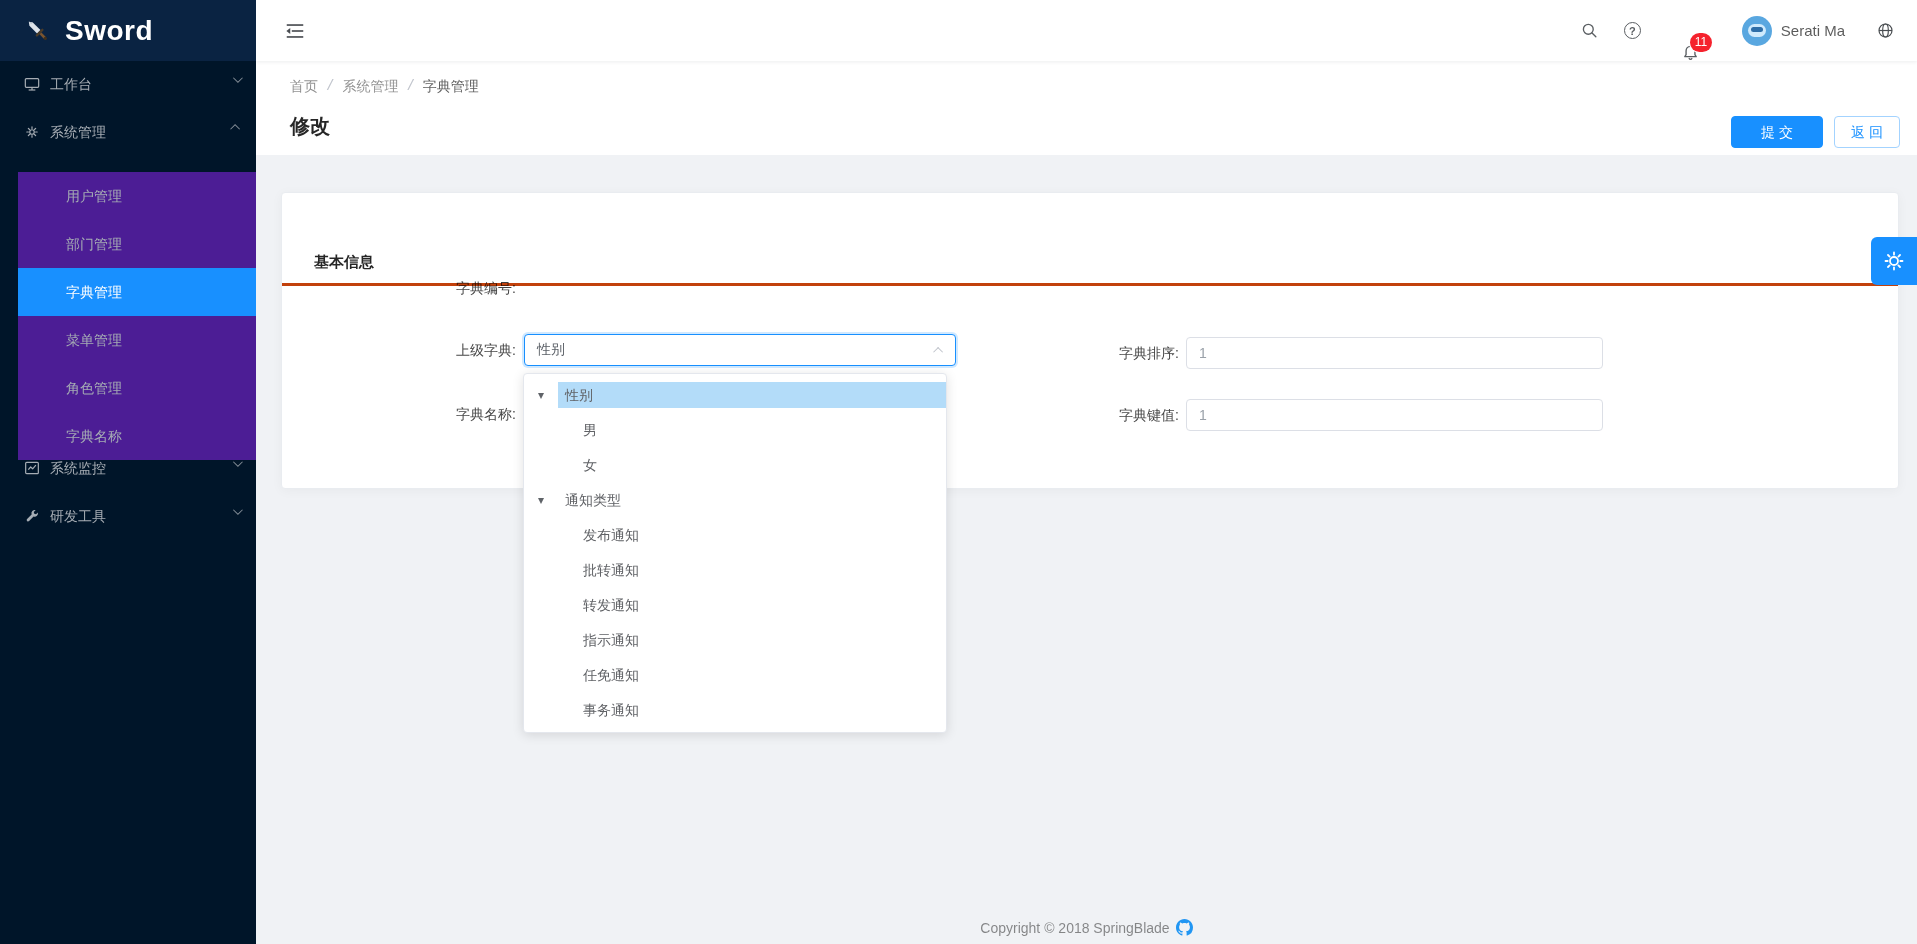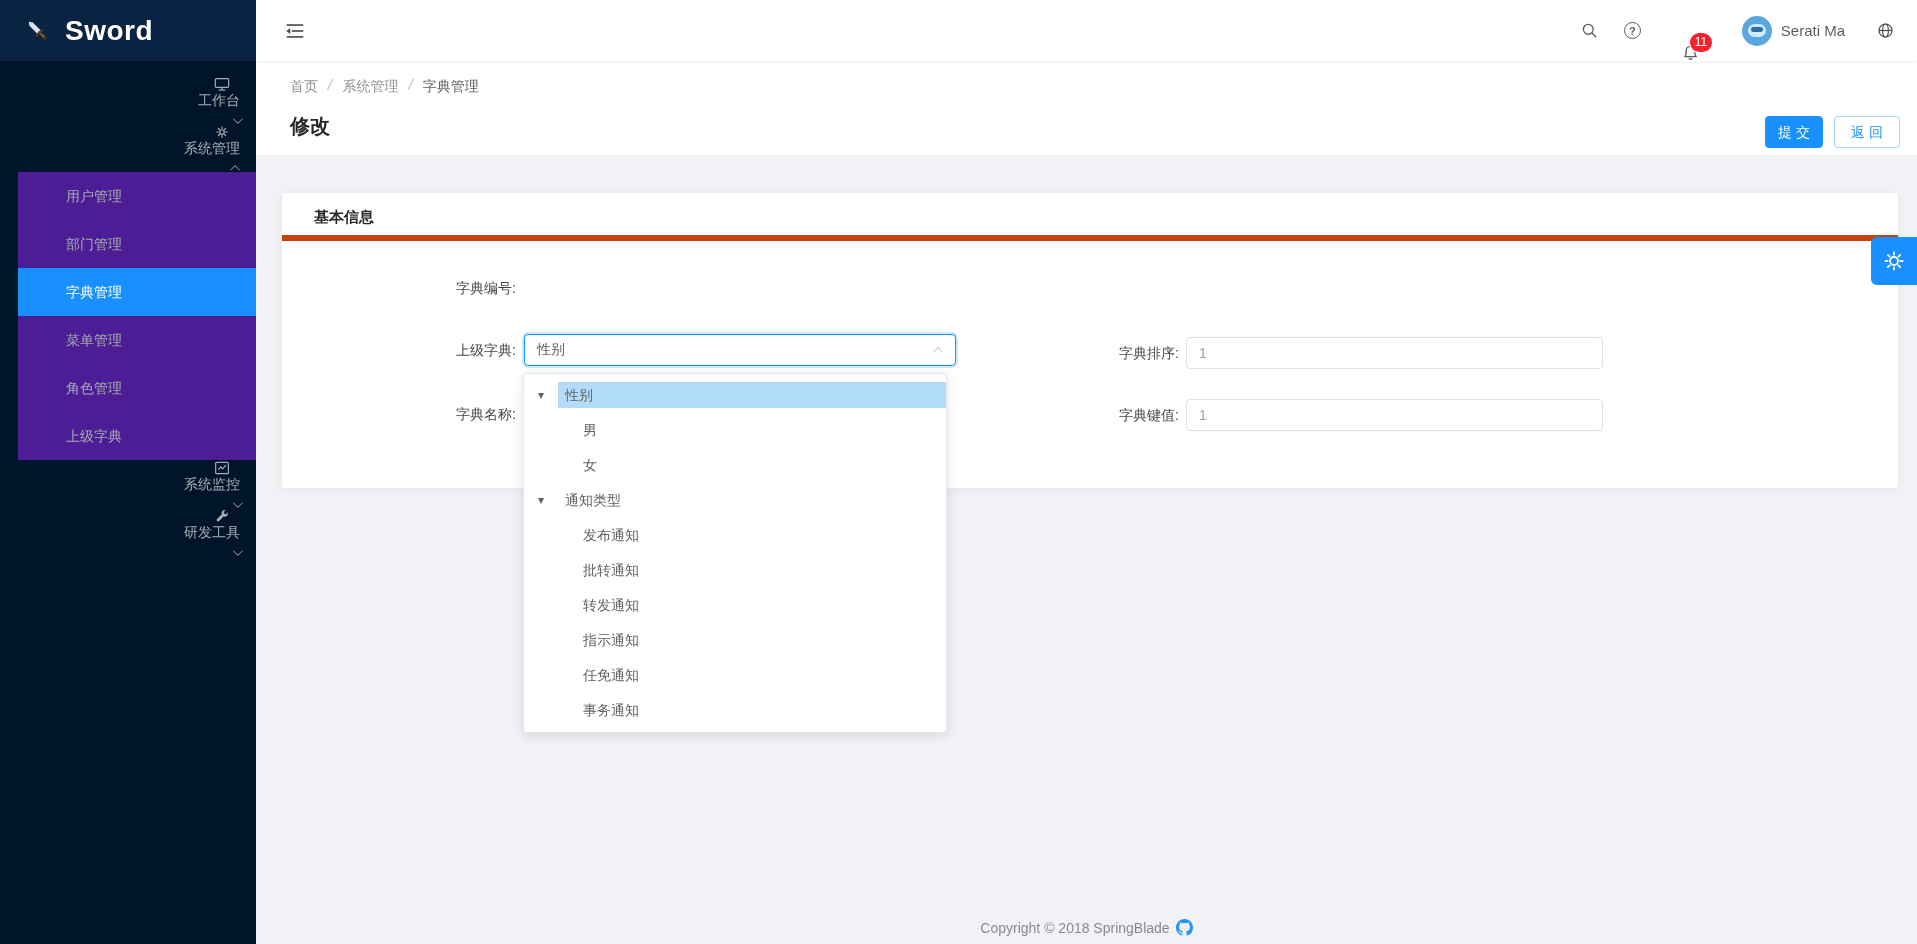--- a/index.html
+++ b/index.html
@@ -5,21 +5,21 @@
   * { margin:0; padding:0; box-sizing:border-box; }
   html,body { width:1917px; height:944px; overflow:hidden;
     font-family:"Liberation Sans","DejaVu Sans",sans-serif; background:#f0f2f5; }
   .page { position:relative; width:1917px; height:944px; }
 
   
   .sidebar { position:absolute; left:0; top:0; width:256px; height:944px; background:#001529; z-index:40; }
   .logo { height:61px; background:#0a2342; display:flex; align-items:center; padding-left:25px; }
   .logo-text { color:#fff; font-size:28px; font-weight:bold; margin-left:14px; letter-spacing:.5px; }
   .menu { color:#a6adb4; font-size:14px; }
-  .menu-item { height:48px; display:flex; align-items:flex-end; padding:0 16px 0 24px; cursor:pointer;flex-direction:column; }
+  .menu-item { height:48px; display:flex; align-items:flex-start; padding:0 16px 0 24px; cursor:pointer; }
   .menu-item .mi-icon { width:16px; height:16px; margin-right:10px; flex:none; display:flex; align-items:center; justify-content:center; }
   .menu-item .mi-label { flex:1; }
   .chev { width:7px; height:7px; border-right:1.5px solid rgba(255,255,255,.5); border-bottom:1.5px solid rgba(255,255,255,.5); flex:none; }
   .chev.down { transform:rotate(45deg) translateY(-2px); }
   .chev.up { transform:rotate(-135deg) translateY(-2px); }
   .submenu { background:#4c1d95;margin-left:18px; }
   .sub-item { height:48px; line-height:48px; padding-left:48px; cursor:pointer; color:#a6adb4; }
   .sub-item.active { background:#1890ff; color:#fff; }
   .mt15 { margin-top:15px; }
 
@@ -41,31 +41,31 @@
   .globe { margin-left:30px; }
 
   
   .pagehead { position:absolute; left:256px; right:0; top:61px; height:94px; background:#fff; z-index:10; }
   .breadcrumb { position:absolute; left:34px; top:17px; font-size:14px; color:rgba(0,0,0,.45); display:flex; gap:8px;font-family:Liberation Mono, monospace; }
   .crumb { cursor:pointer; }
   .crumb.current { color:rgba(0,0,0,.65); cursor:default; }
   .sep { color:#c0c4cc; }
   .page-title { position:absolute; left:34px; top:52px; font-size:20px; color:rgba(0,0,0,.85); font-weight:700;text-align:right; }
   .btn { position:absolute; top:55px; height:32px; border-radius:4px; font-size:14px; text-align:center; line-height:30px; cursor:pointer; }
-  .btn-primary { right:94px; width:58px; background:#1890ff; border:1px solid #1890ff; color:#fff; }
+  .btn-primary { right:94px; width:92px; background:#1890ff; border:1px solid #1890ff; color:#fff; }
   .btn-plain { right:17px; width:66px; background:#fff; border:1px solid #a3d3ff; color:#1890ff; }
 
   
   .content { position:absolute; left:256px; right:0; top:155px; bottom:0; background:#f0f2f5; }
   .card { position:absolute; left:25px; width:1618px; background:#fff; border:1px solid #e9ecf0;
     border-radius:4px; box-shadow:0 2px 12px rgba(0,0,0,.04); }
   .card1 { top:37px; height:297px; }
   .card2 { top:354px; height:222px; }
   .card-head { height:48px; line-height:48px; padding-left:32px; font-size:15px; font-weight:600;
-    color:rgba(0,0,0,.85); border-bottom:6px solid #c2410c; }
+    color:rgba(0,0,0,.85); border-bottom:3px solid #c2410c;margin-top:45px; }
   .card2 .card-head { height:51px; line-height:51px; }
   .f-label { position:absolute; width:234px; font-size:14px; color:rgba(0,0,0,.75); text-align:right; line-height:32px; }
   .f-label.r { width:200px; left:697px; }
   .input { position:absolute; height:32px; background:#fff; border:1px solid #dcdfe6; border-radius:4px;
     font-size:14px; color:#9aa1a9; padding:0 12px; line-height:30px; }
   .select { position:absolute; left:242px; top:141px; width:432px; height:32px; border:1px solid #1890ff;
     border-radius:4px; box-shadow:0 0 0 2px rgba(24,144,255,.2); background:#fff; display:flex;
     align-items:center; padding:0 12px; font-size:14px; color:#5a5f66; cursor:pointer; }
   .select .chev-up { margin-left:auto; width:7px; height:7px; border-right:1.5px solid #c0c4cc;
     border-bottom:1.5px solid #c0c4cc; transform:rotate(-135deg) translateY(-2px); }
@@ -131,21 +131,21 @@
         </span>
         <span class="mi-label">系统管理</span>
         <i class="chev up"></i>
       </div>
       <div class="submenu">
         <div class="sub-item">用户管理</div>
         <div class="sub-item">部门管理</div>
         <div class="sub-item active">字典管理</div>
         <div class="sub-item">菜单管理</div>
         <div class="sub-item">角色管理</div>
-        <div class="sub-item">上级字典</div>
+        <div class="sub-item">字典名称</div>
       </div>
       <div class="menu-item">
         <span class="mi-icon">
           <svg width="16" height="16" viewBox="0 0 24 24" fill="none" stroke="#a6adb4" stroke-width="1.8" stroke-linejoin="round">
             <rect x="2.5" y="3.5" width="19" height="17" rx="1.5"></rect>
               <polyline points="6.5,14.5 10,10.5 13,13.2 17.8,7.8"></polyline>
           </svg>
         </span>
         <span class="mi-label">系统监控</span>
         <i class="chev down"></i>

